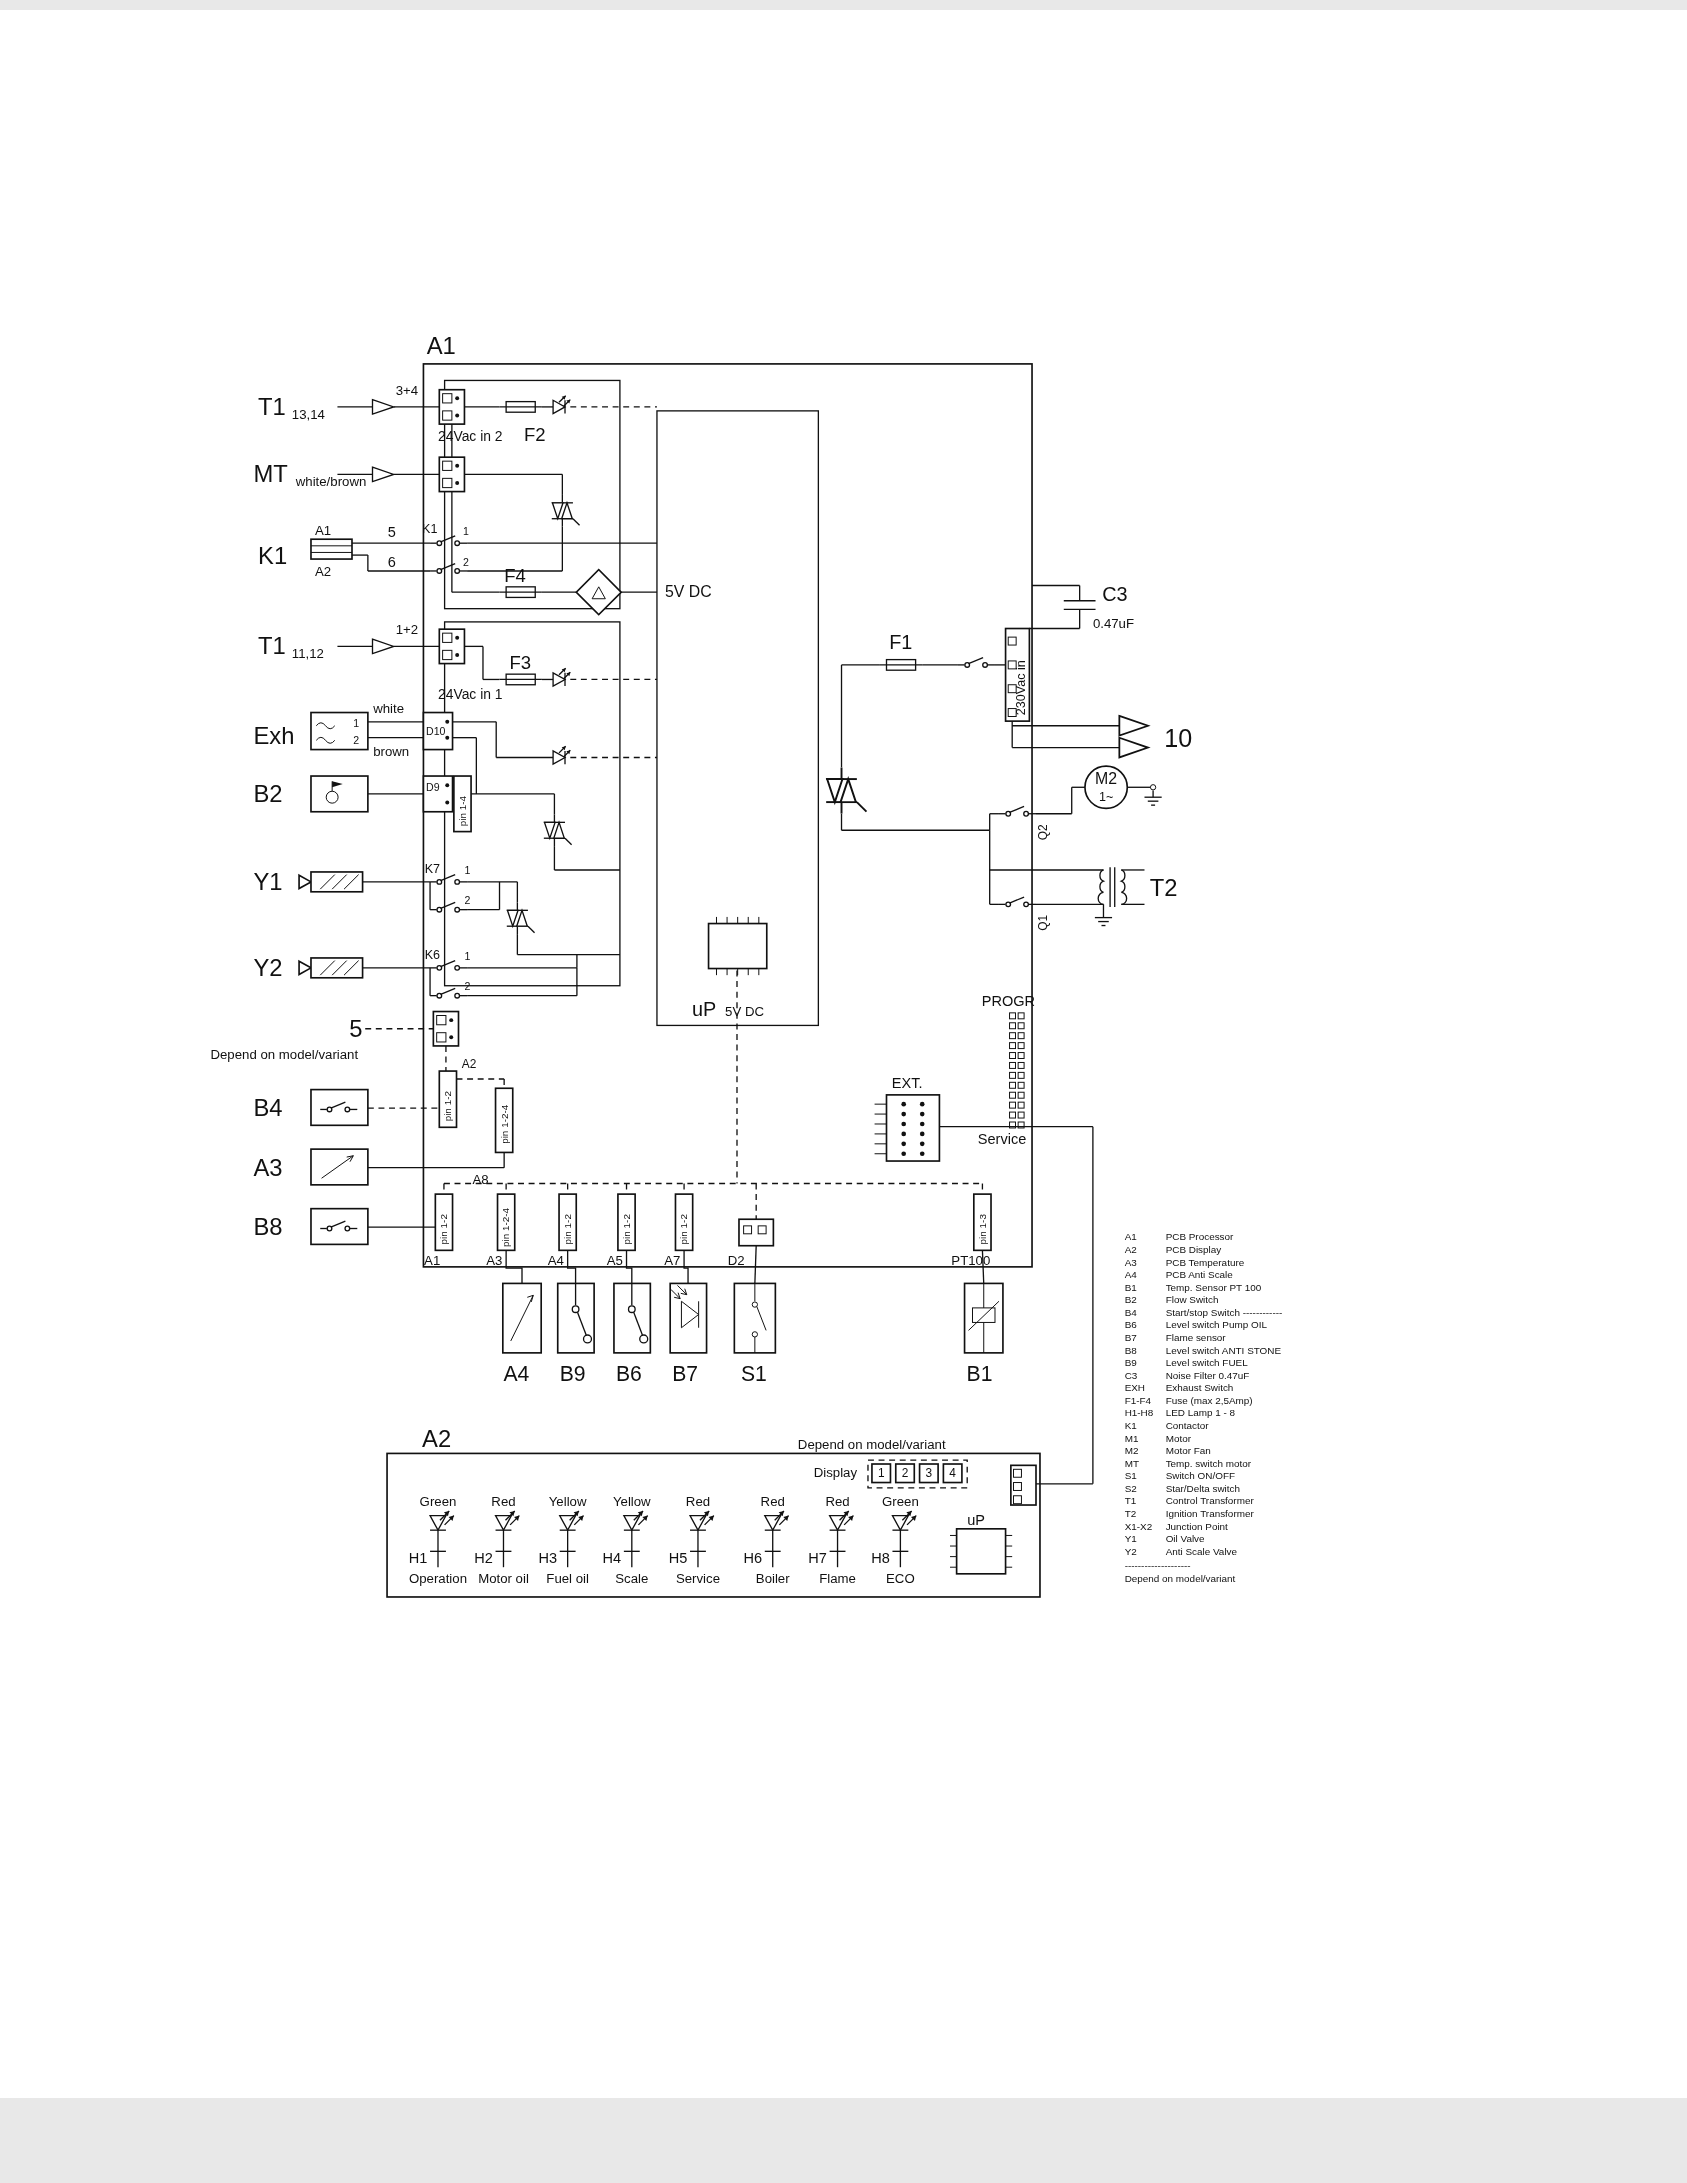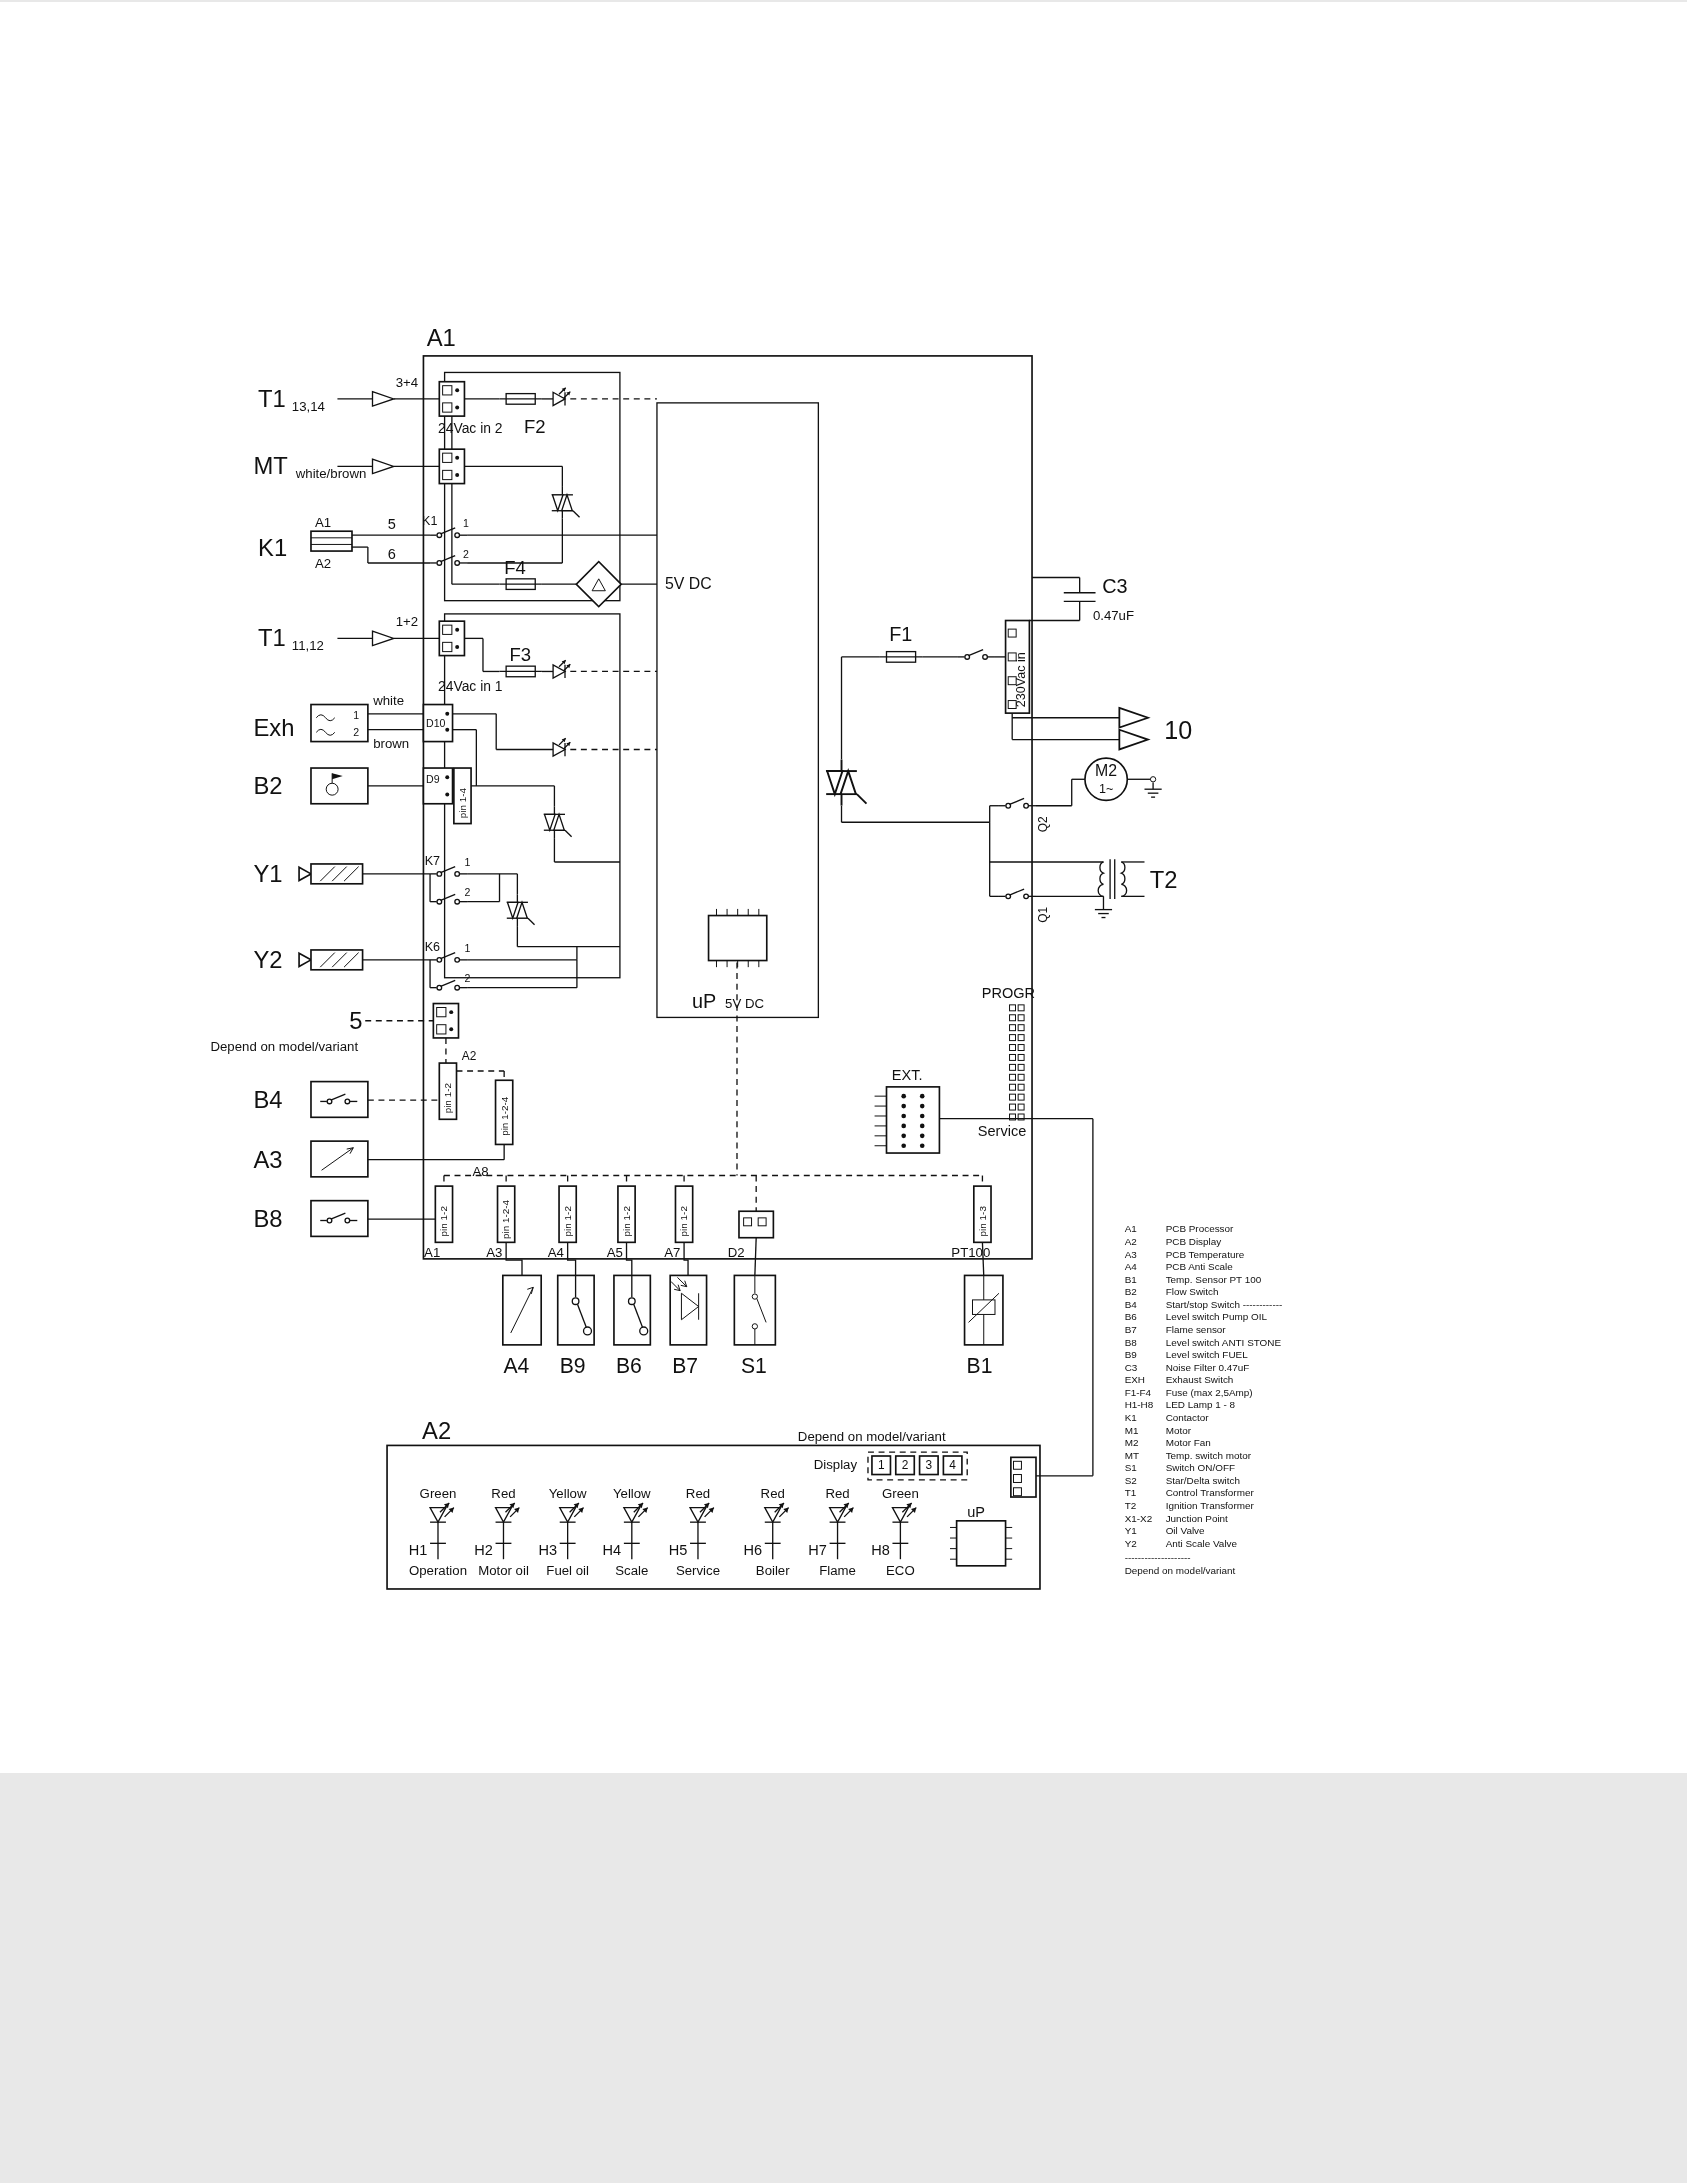--- a/index.html
+++ b/index.html
@@ -1,16 +1,16 @@
 <!DOCTYPE html>
 <html style="font-size:10.6px"><head>
 <meta charset="utf-8">
 <style>
   html,body{margin:0;padding:0;background:#e8e8e8;}
-  .sheet{position:relative;width:1687px;height:1771px;background:#ffffff;margin:2px auto;}
+  .sheet{position:relative;width:1687px;height:2088px;background:#ffffff;margin:10px auto;}
   svg{position:absolute;left:0;top:0;}
   svg text{fill:#111;stroke:none;font-family:"Liberation Sans","DejaVu Sans",sans-serif;}
   .t38{font-size:38px}.t36{font-size:36px}.t32{font-size:32px}.t30{font-size:30px}
   .t28{font-size:28px}.t24{font-size:24px}.t22{font-size:22px}.t21{font-size:21px}
   .t20{font-size:20px}.t19{font-size:19px}.t18{font-size:18px}.t16{font-size:16px}.t15{font-size:15px}
   .w{stroke:#111;stroke-width:2;fill:none}
   .w3{stroke:#111;stroke-width:2.5;fill:none}
   .wd{stroke:#111;stroke-width:2;fill:none;stroke-dasharray:9 7}
   .thin{stroke:#111;stroke-width:1.5;fill:none}
   .box{stroke:#111;stroke-width:2.5;fill:#fff}

